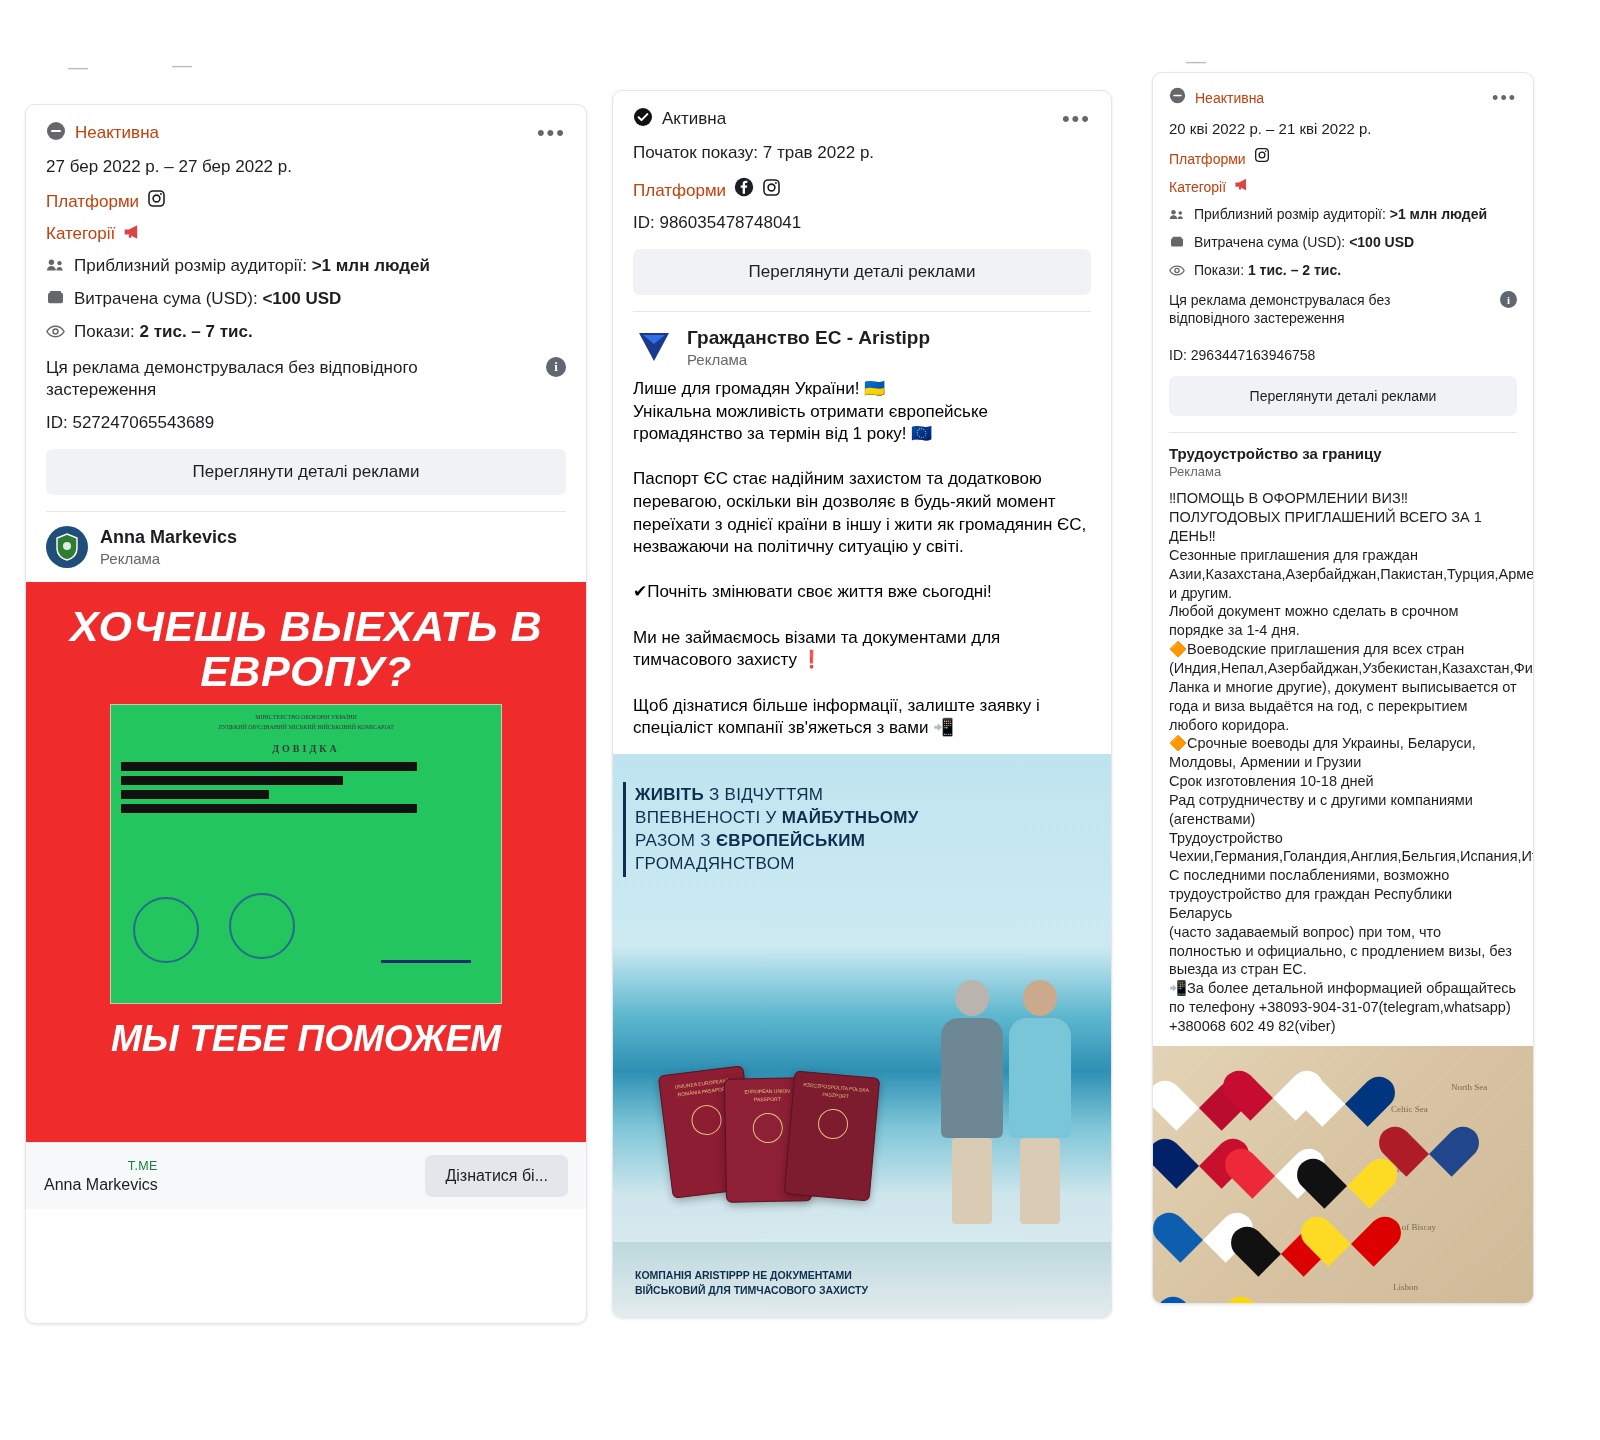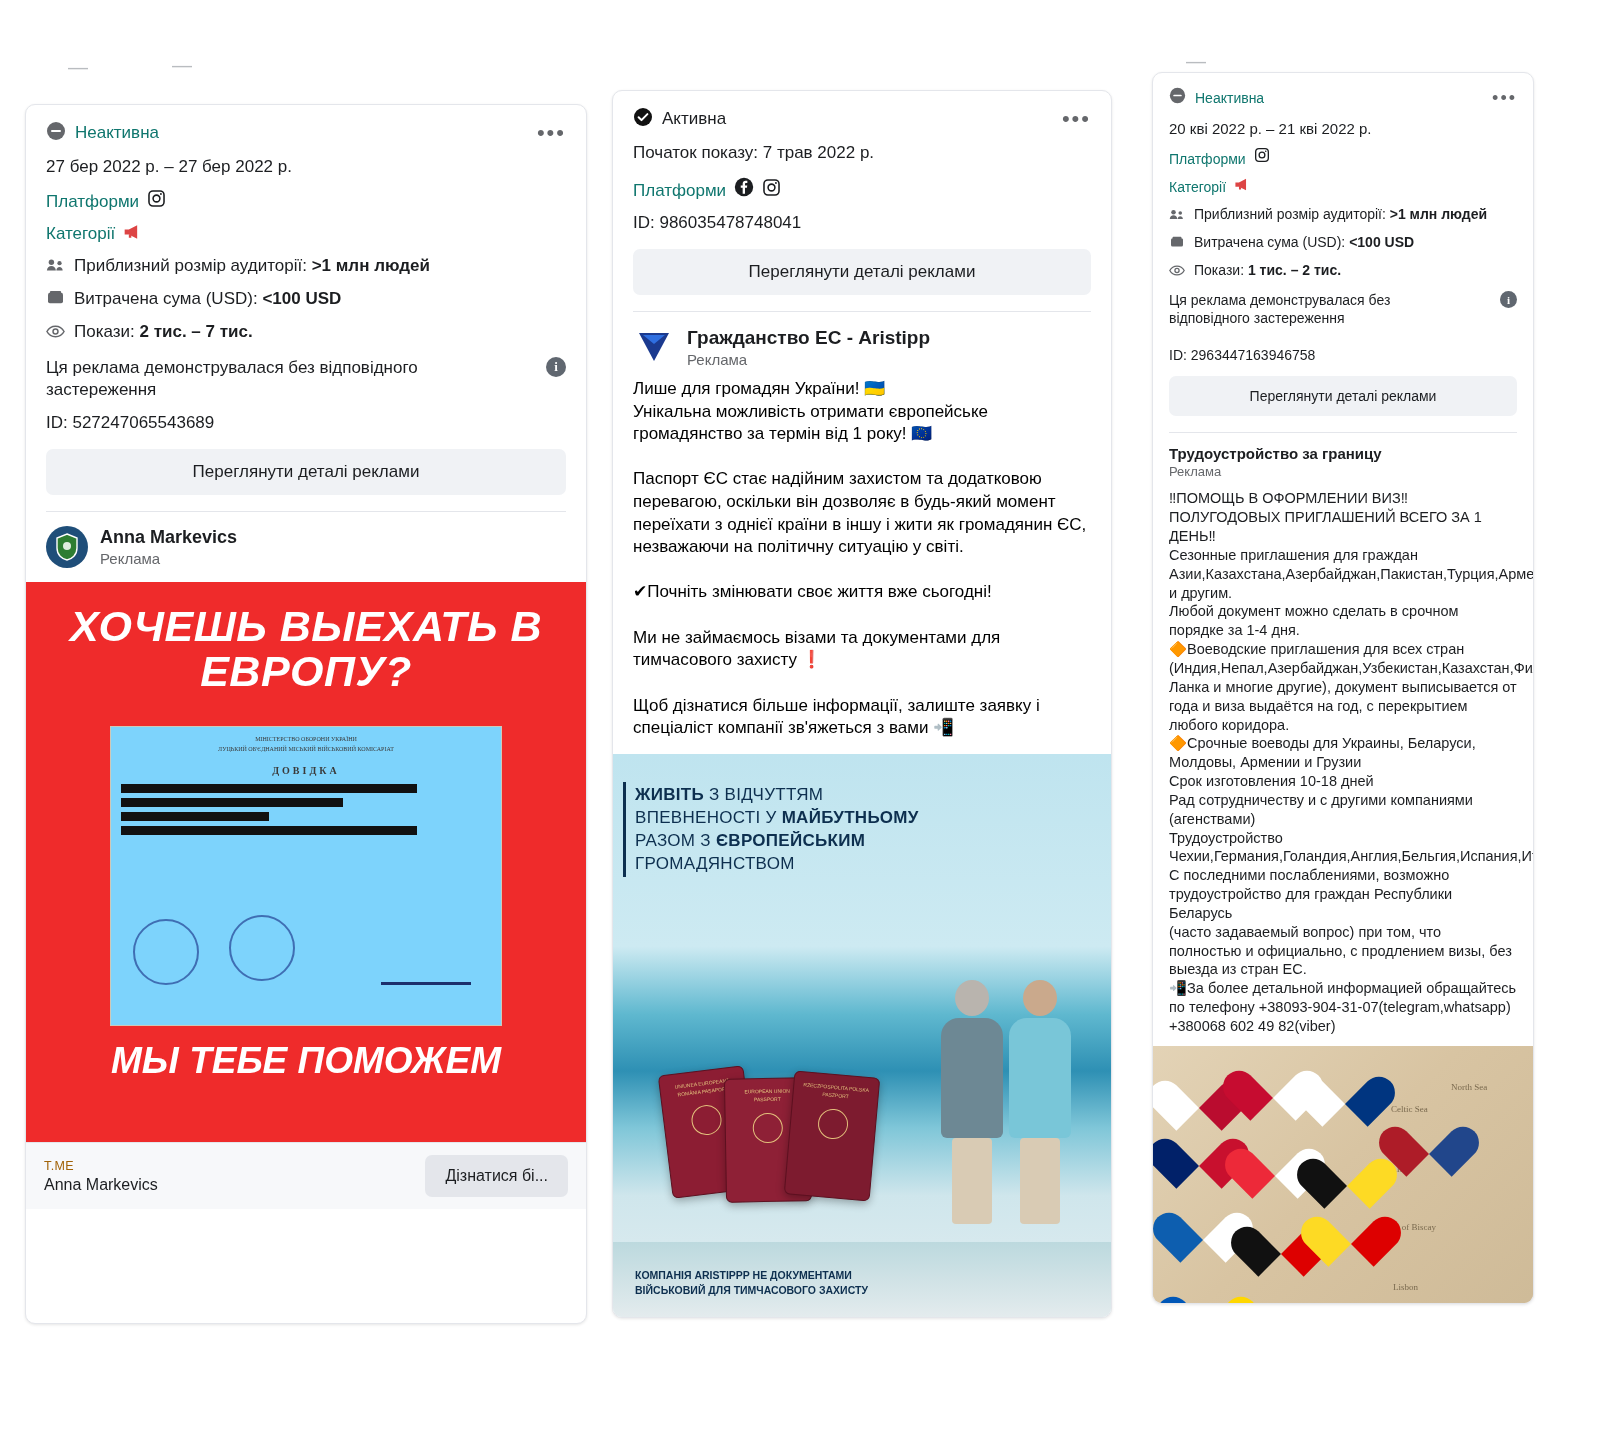--- a/index.html
+++ b/index.html
@@ -18,21 +18,21 @@
     border: 1px solid #e4e6eb;
     border-radius: 10px;
     box-shadow: 0 1px 3px rgba(0,0,0,0.10);
     overflow: hidden;
   }
   .card-body { padding: 16px 20px 0 20px; }
 
   .row { display: flex; align-items: flex-end; gap: 8px; }
   .status-row { display: flex; align-items: center; justify-content: space-between; }
   .status-left { display: flex; align-items: center; gap: 9px; }
-  .status-text { font-size: 17px; color: #0f766e; }
+  .status-text { font-size: 17px; color: #c2410c; }
   .status-text.active { color: #1c1e21; }
 
   .dots { color: #65676b; font-size: 22px; letter-spacing: 2px; line-height: 10px; cursor: pointer; }
 
   .meta-line { font-size: 17px; color: #1c1e21; margin-top: 12px; }
   .meta-line.small { font-size: 15px; }
 
   .kv { display: flex; align-items: flex-start; gap: 10px; margin-top: 12px; font-size: 17px; color: #1c1e21; }
   .kv .ico { flex: 0 0 auto; width: 18px; text-align: center; color: #65676b; margin-top: 1px; }
   .kv b { font-weight: 700; }
@@ -69,33 +69,33 @@
   .page-name { font-size: 19px; font-weight: 700; color: #1c1e21; }
 
   .adtext { font-size: 17px; line-height: 1.33; color: #000000; white-space: pre-wrap; }
   .adtext-sm { font-size: 14.5px; line-height: 1.3; color: #1c1e21; white-space: pre-wrap; }
 
   .cta-bar {
     display: flex; align-items: center; justify-content: space-between;
     background: #f7f8fa; border-top: 1px solid #e4e6eb;
     padding: 12px 18px;
   }
-  .cta-left .dom { font-size: 12.5px; color: #a16207; letter-spacing: .4px; text-transform: uppercase; }
+  .cta-left .dom { font-size: 12.5px; color: #15803d; letter-spacing: .4px; text-transform: uppercase; text-align: right; }
   .cta-left .hl { font-size: 16px; color: #1c1e21; margin-top: 3px; }
   .cta-btn {
     background: #e4e6eb; border-radius: 7px; padding: 12px 20px;
     font-size: 16px; color: #1c1e21; cursor: pointer; white-space: nowrap;
   }
 
   
   .creative1 { position: relative; background: #ef2b2b; height: 560px; overflow: hidden; }
   .c1-top { text-align: center; color: #fff; font-weight: 800; font-style: italic;
     font-size: 43px; line-height: 1.05; padding: 22px 18px 10px; letter-spacing: .5px; }
   .c1-doc {
-    margin: 22px auto 0; width: 70%; height: 300px; background: #7dd3fc;
+    margin: 0 auto 0; width: 70%; height: 300px; background: #22c55e;
     border: 1px solid #cfc8b8; position: relative; overflow: hidden;
     font-size: 6px; color: #3a3a3a; padding: 8px 10px; line-height: 1.5;
     font-family: "Liberation Serif", serif;
   }
   .c1-doc .dtitle { text-align: center; font-size: 6px; line-height: 1.6; }
   .c1-doc .dbig { text-align: center; font-size: 10px; letter-spacing: 3px; margin: 8px 0 6px; font-weight: 700; }
   .c1-doc .redact { background: #111; height: 9px; margin: 5px 0; }
   .c1-doc .redact.w60 { width: 60%; }
   .c1-doc .redact.w40 { width: 40%; }
   .c1-doc .redact.w80 { width: 80%; }

